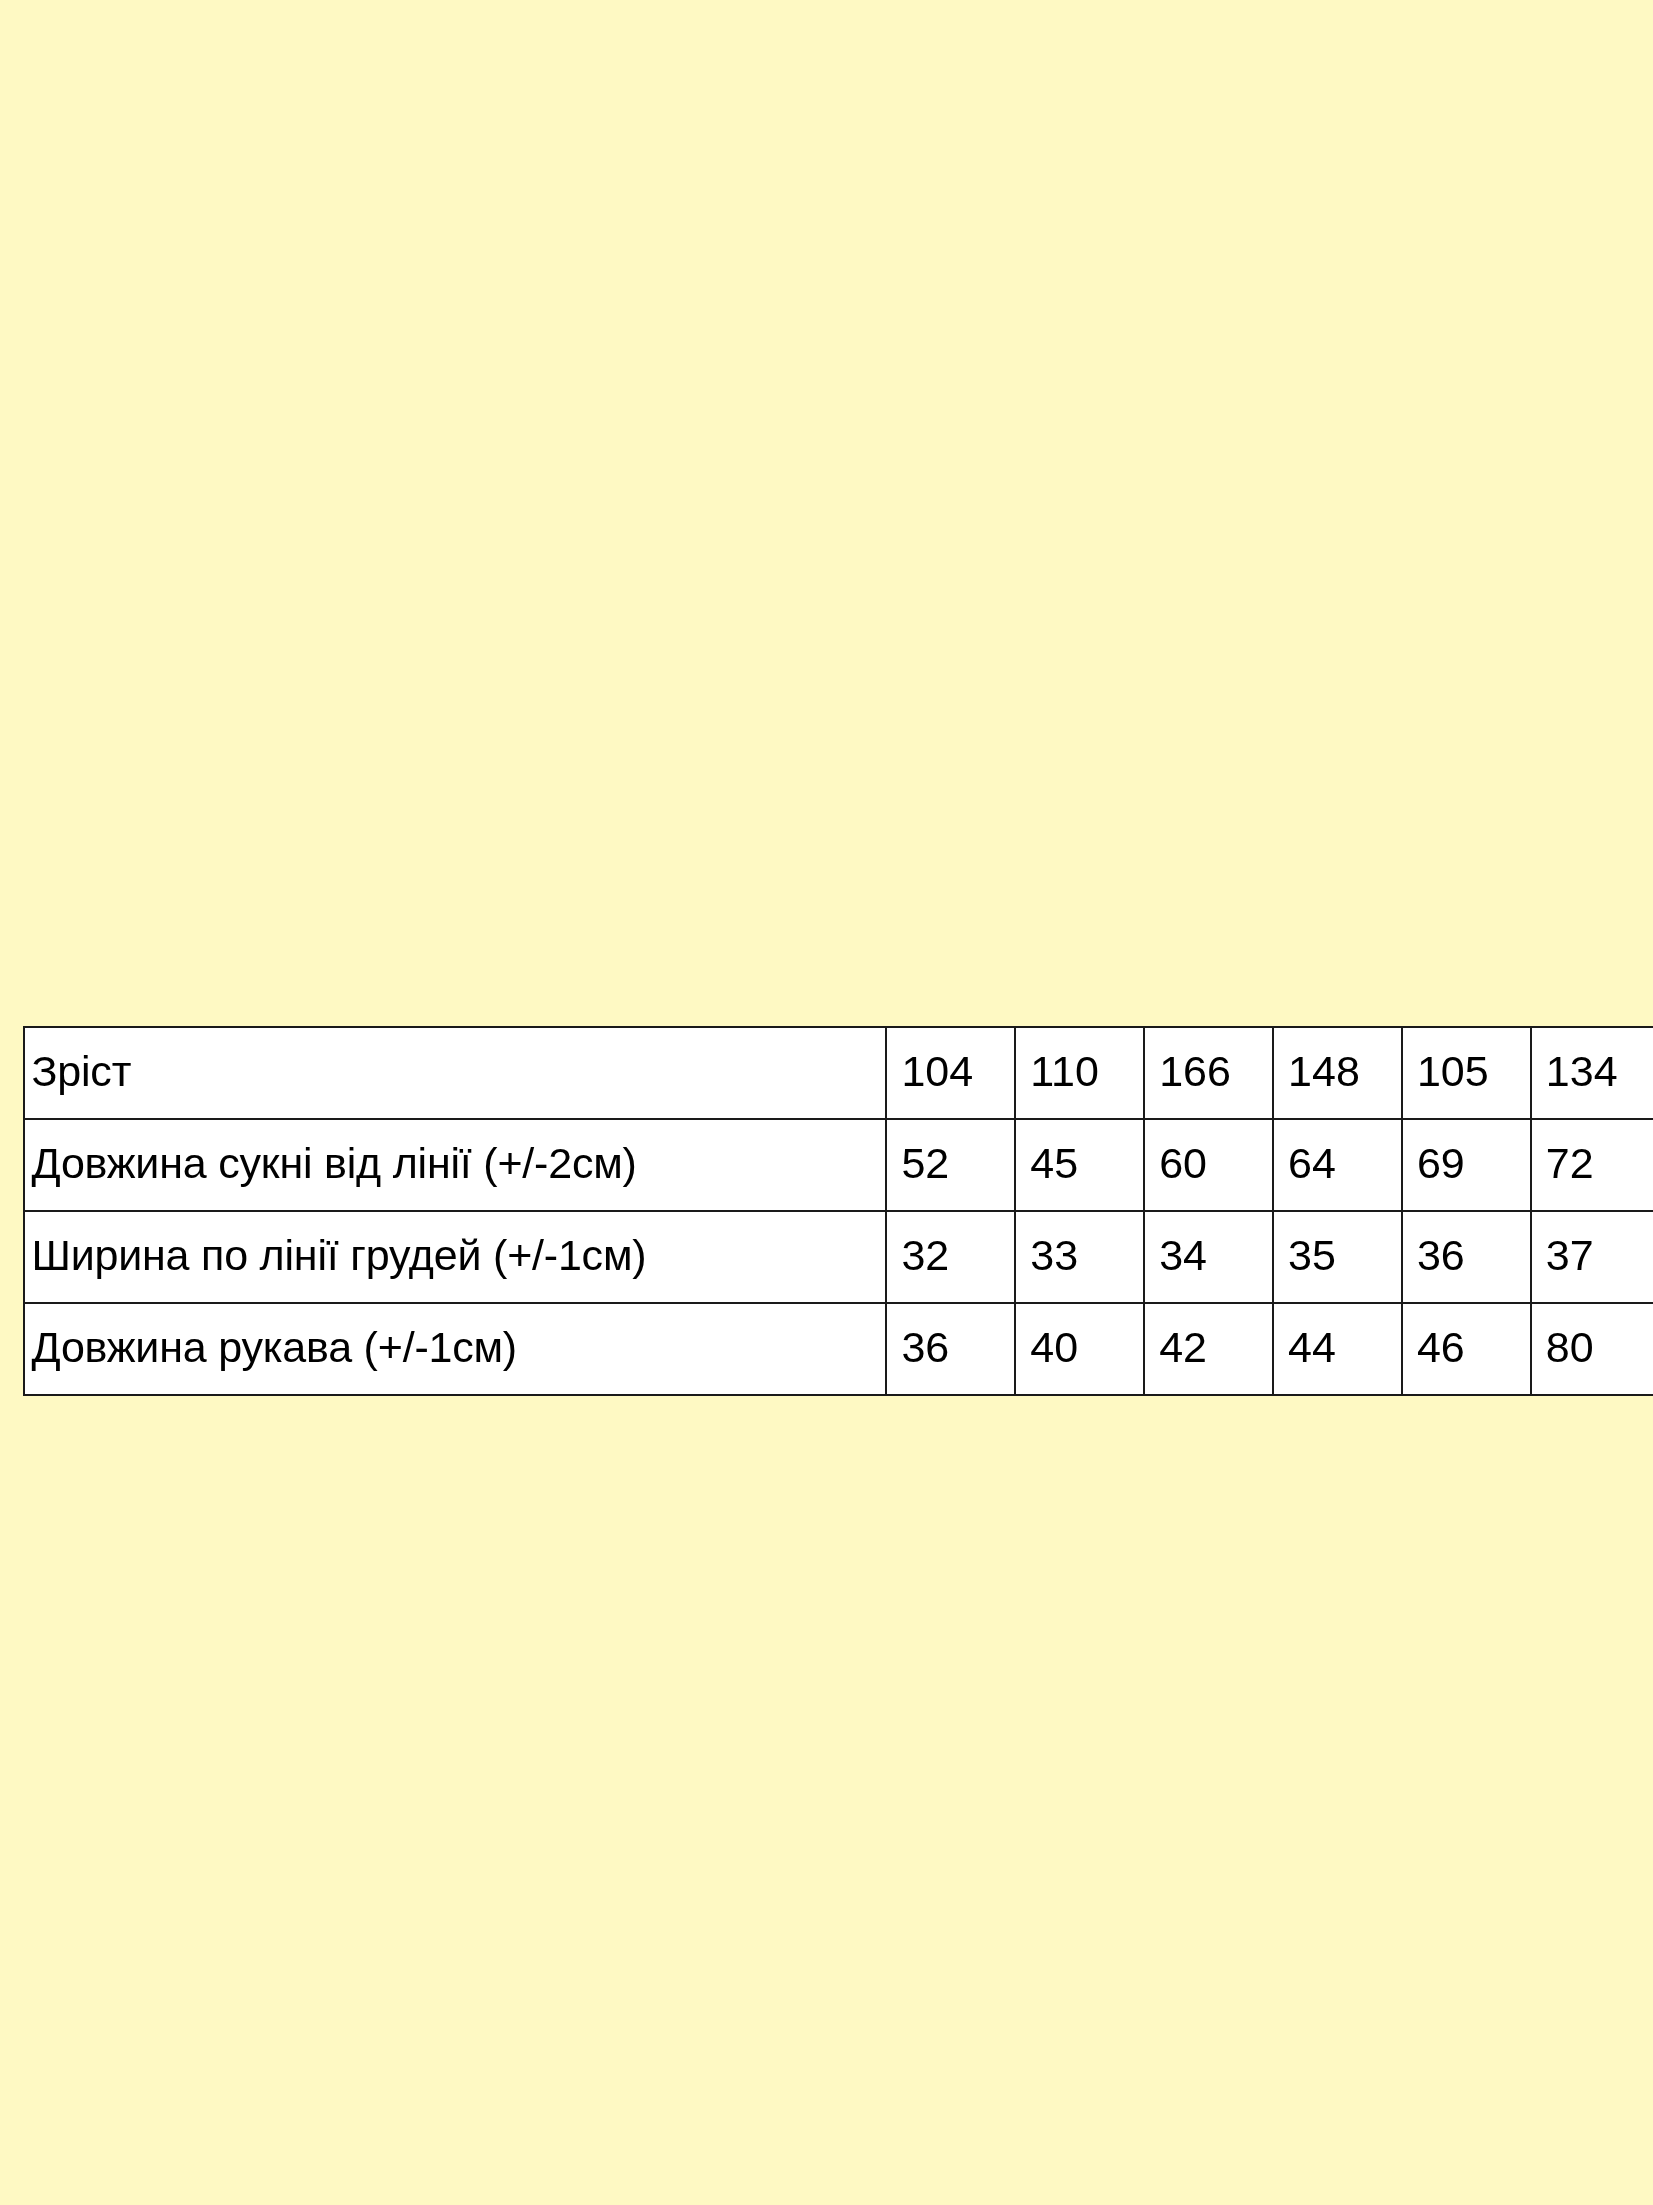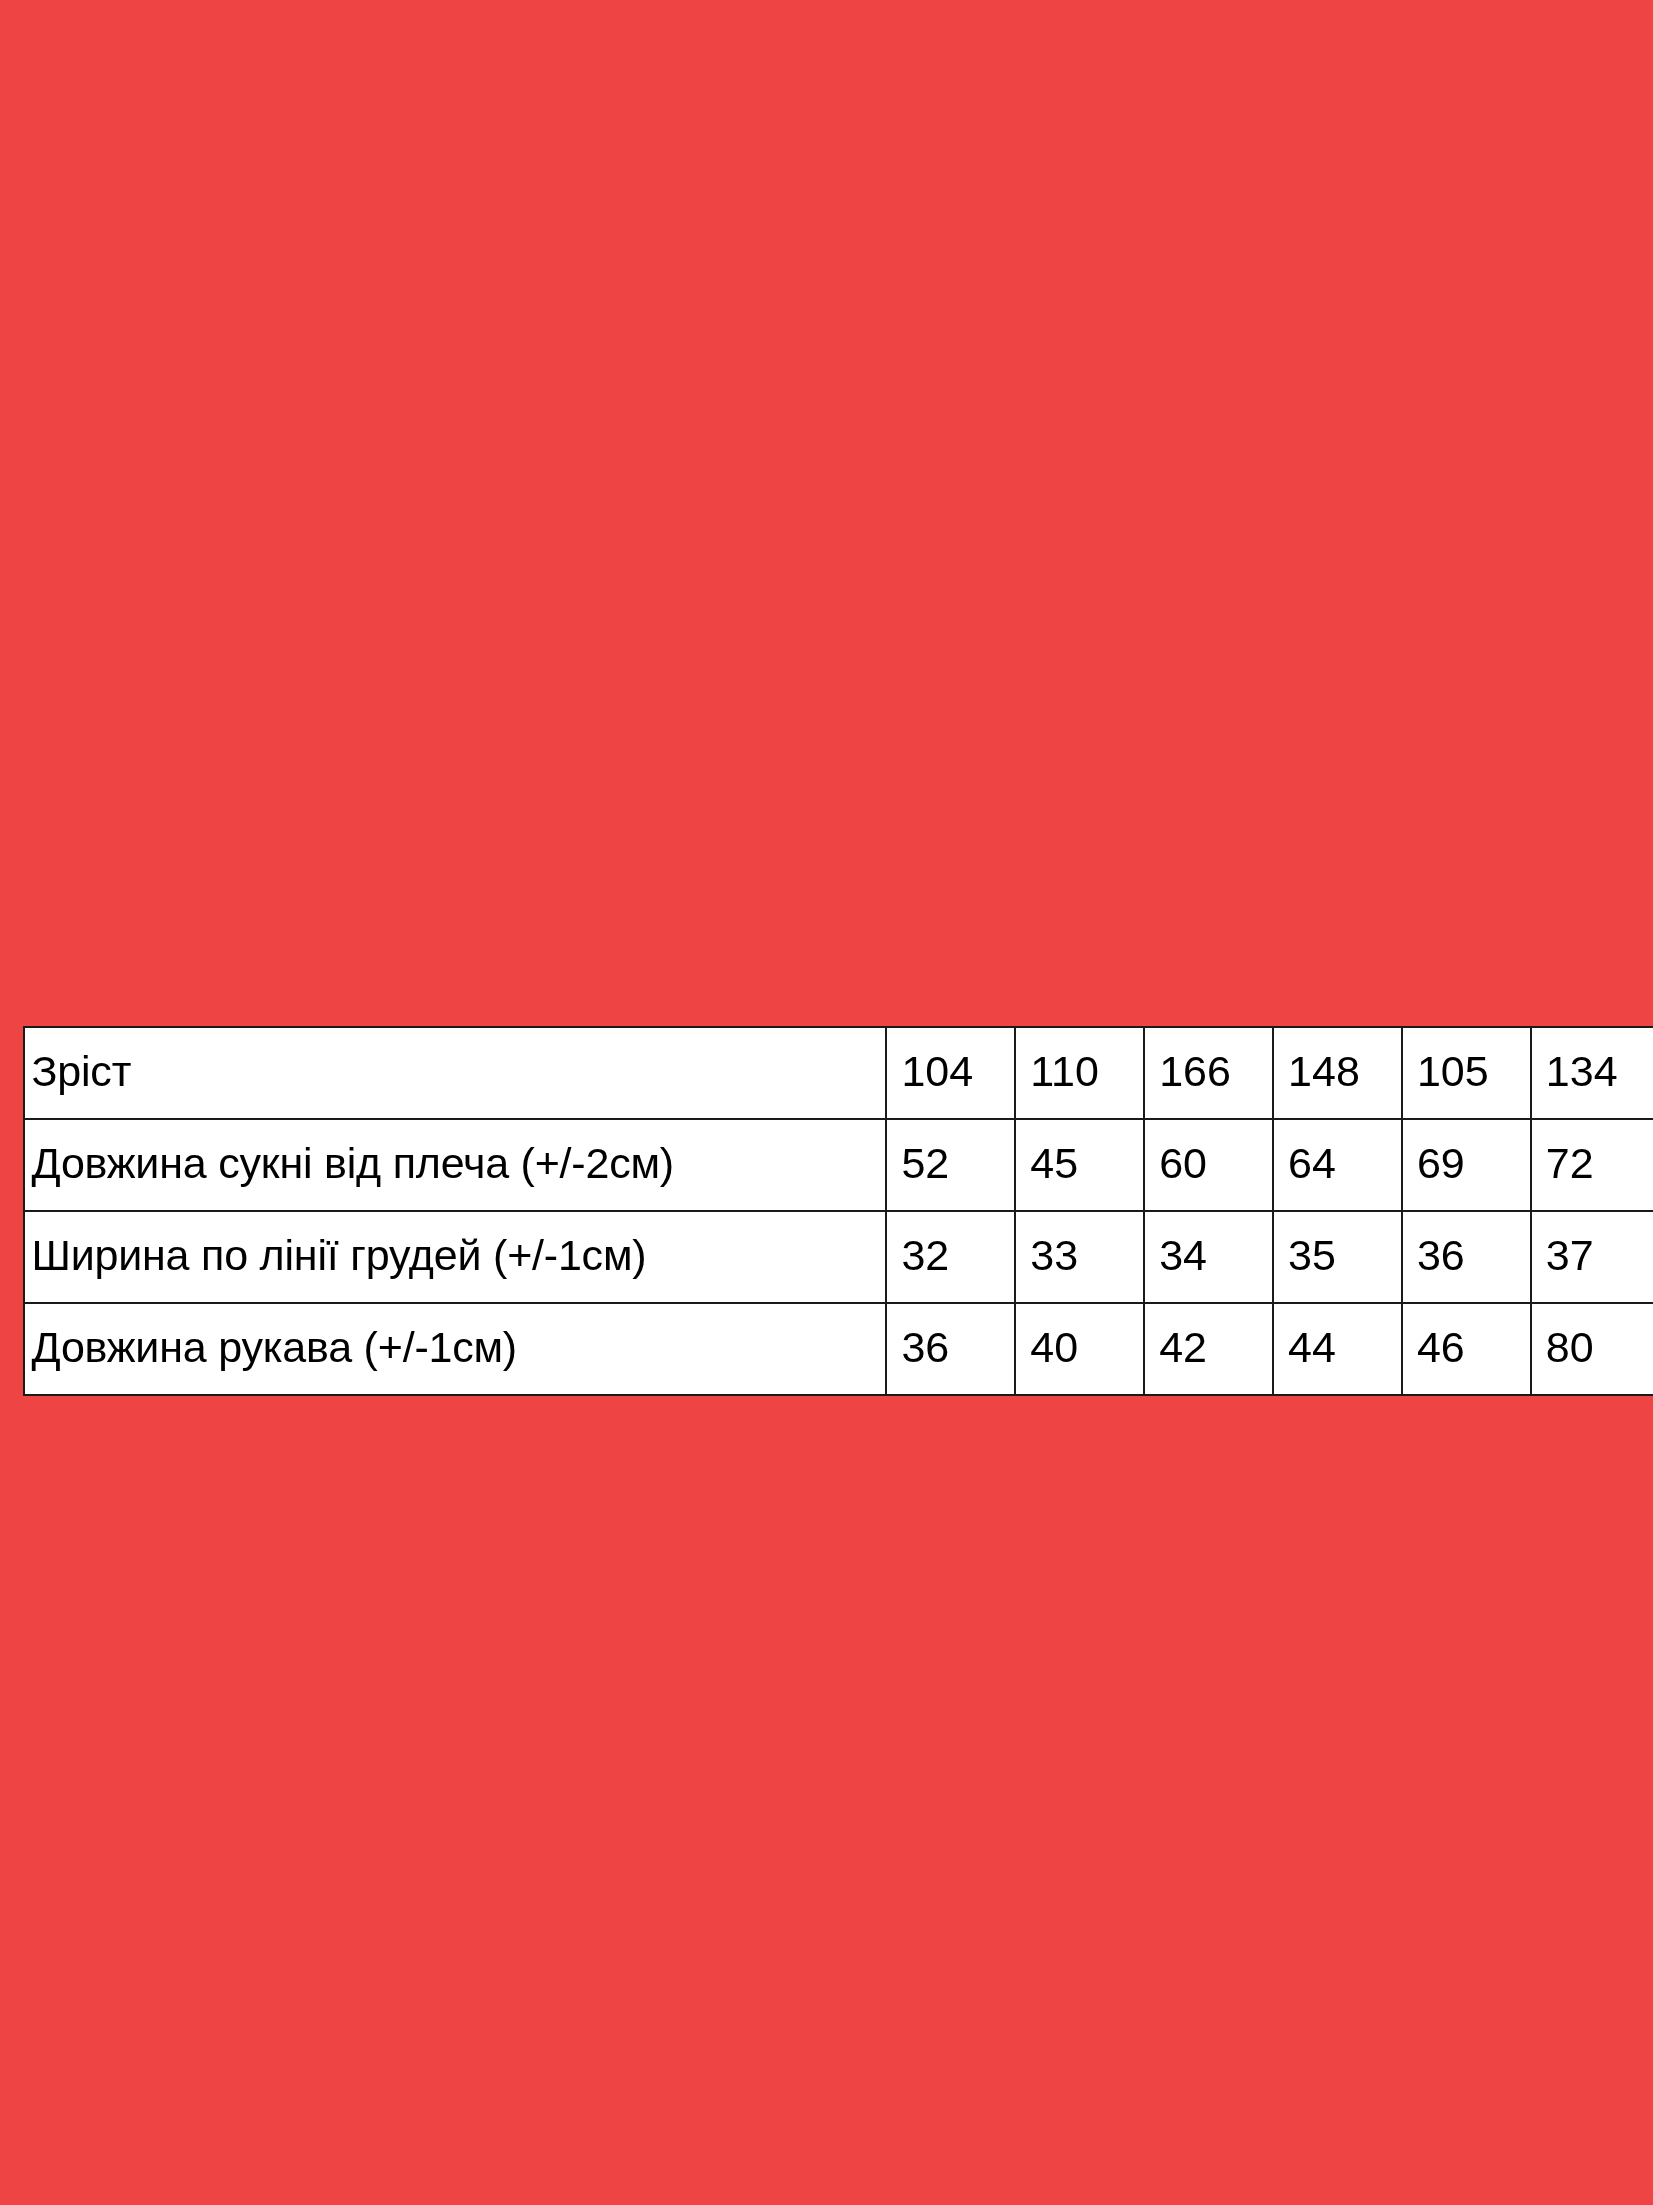--- a/index.html
+++ b/index.html
@@ -15,21 +15,21 @@
     color: #000000;
     overflow: hidden;
   }
 
   .sheet {
     position: absolute;
     left: 0;
     top: 0;
     width: 1654px;
     height: 2205px;
-    background: #ef4444;
+    background: #fef9c3;
   }
 
   .size-table-wrap {
     position: absolute;
     left: 23px;
     top: 1026px;
     width: 1607px;
   }
 
   table.size-table {
@@ -75,21 +75,21 @@
           <td class="label-cell">Зріст</td>
           <td class="value-cell">104</td>
           <td class="value-cell">110</td>
           <td class="value-cell">166</td>
           <td class="value-cell">148</td>
           <td class="value-cell">105</td>
           <td class="value-cell">134</td>
           <td class="value-cell">140</td>
         </tr>
         <tr>
-          <td class="label-cell">Довжина сукні від плеча (+/-2см)</td>
+          <td class="label-cell">Довжина сукні від лінії (+/-2см)</td>
           <td class="value-cell">52</td>
           <td class="value-cell">45</td>
           <td class="value-cell">60</td>
           <td class="value-cell">64</td>
           <td class="value-cell">69</td>
           <td class="value-cell">72</td>
           <td class="value-cell">76</td>
         </tr>
         <tr>
           <td class="label-cell">Ширина по лінії грудей (+/-1см)</td>

